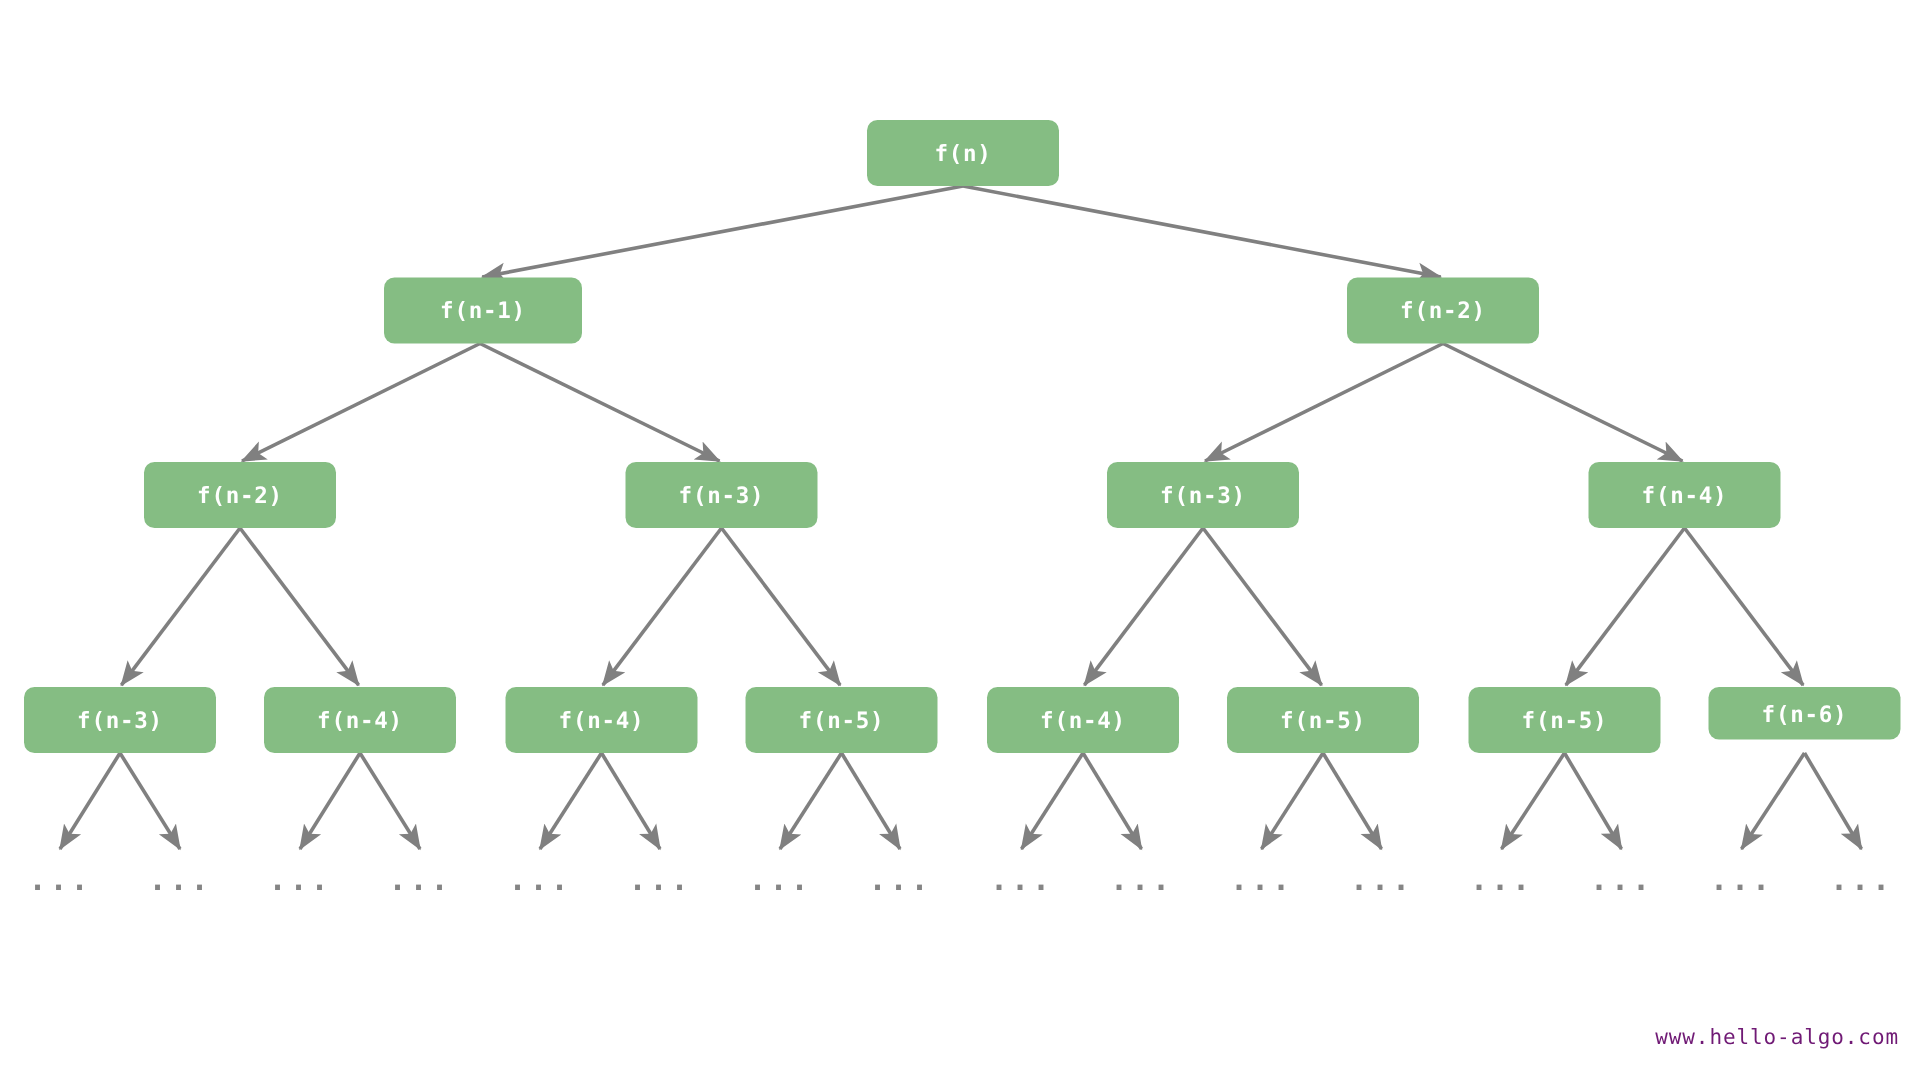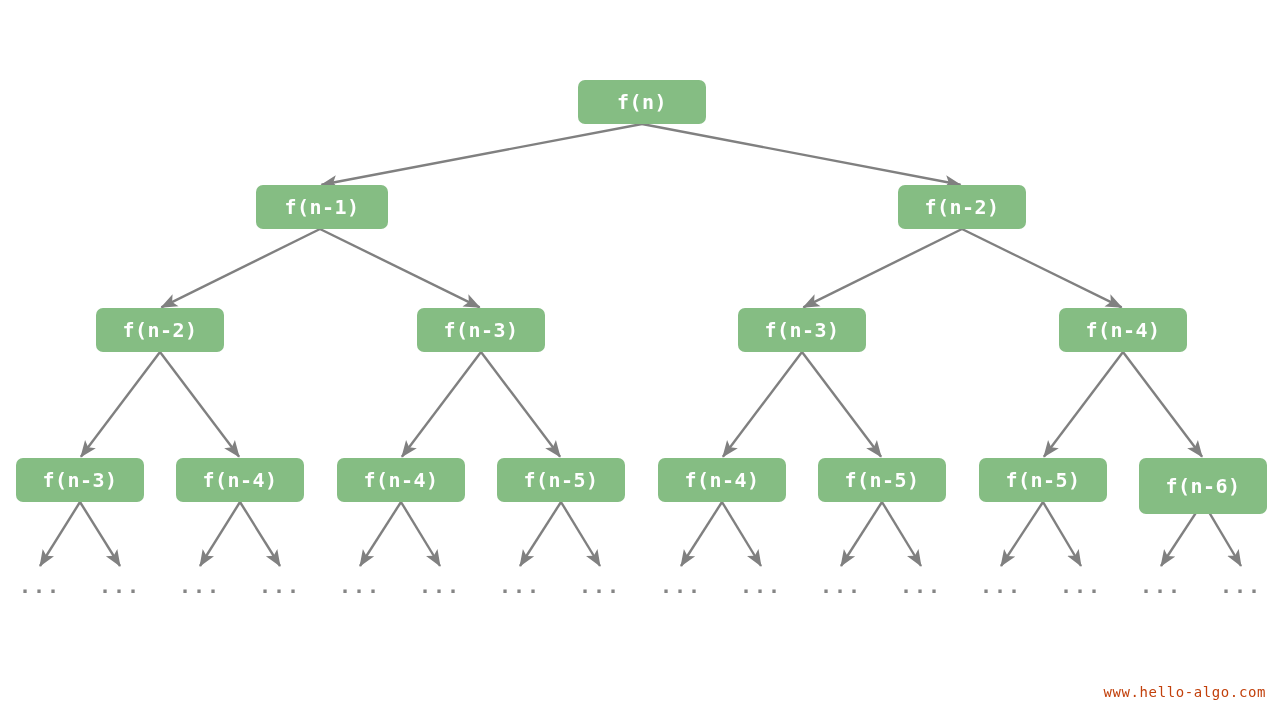--- a/index.html
+++ b/index.html
@@ -29,21 +29,21 @@
   }
   .node {
     position: absolute;
     display: flex;
     align-items: center;
     justify-content: center;
     background: #85bd83;
     border-radius: 7px;
     color: #ffffff;
     font-family: "DejaVu Sans Mono", "Liberation Mono", monospace;
-    font-size: 20px;
+    font-size: 15px;
     font-weight: 700;
     letter-spacing: 0.5px;
     white-space: nowrap;
     z-index: 2;
   }
   .ellipsis {
     position: absolute;
     color: #858585;
     font-family: "DejaVu Sans Mono", "Liberation Mono", monospace;
     font-size: 20px;
@@ -146,21 +146,21 @@
       </div>
       <div class="node" style="left: 658px; top: 458px; width: 128px; height: 44px; background: rgb(133, 189, 131); color: rgb(255, 255, 255); border-radius: 7px;">
         <span>f(n-4)</span>
       </div>
       <div class="node" style="left: 818px; top: 458px; width: 128px; height: 44px; background: rgb(133, 189, 131); color: rgb(255, 255, 255); border-radius: 7px;">
         <span>f(n-5)</span>
       </div>
       <div class="node" style="left: 979px; top: 458px; width: 128px; height: 44px; background: rgb(133, 189, 131); color: rgb(255, 255, 255); border-radius: 7px;">
         <span>f(n-5)</span>
       </div>
-      <div class="node" style="left: 1139px; top: 458px; width: 128px; height: 56px; background: rgb(133, 189, 131); color: rgb(255, 255, 255); border-radius: 7px;">
+      <div class="node" style="left: 1139px; top: 458px; width: 128px; height: 35px; background: rgb(133, 189, 131); color: rgb(255, 255, 255); border-radius: 7px;">
         <span>f(n-6)</span>
       </div>
     </div>
 
   <div id="ellipsis-layer">
       <div class="ellipsis" style="left: 40px; top: 586px; color: rgb(133, 133, 133);">...</div>
       <div class="ellipsis" style="left: 120px; top: 586px; color: rgb(133, 133, 133);">...</div>
       <div class="ellipsis" style="left: 200px; top: 586px; color: rgb(133, 133, 133);">...</div>
       <div class="ellipsis" style="left: 280px; top: 586px; color: rgb(133, 133, 133);">...</div>
       <div class="ellipsis" style="left: 360px; top: 586px; color: rgb(133, 133, 133);">...</div>
@@ -170,15 +170,15 @@
       <div class="ellipsis" style="left: 681px; top: 586px; color: rgb(133, 133, 133);">...</div>
       <div class="ellipsis" style="left: 761px; top: 586px; color: rgb(133, 133, 133);">...</div>
       <div class="ellipsis" style="left: 841px; top: 586px; color: rgb(133, 133, 133);">...</div>
       <div class="ellipsis" style="left: 921px; top: 586px; color: rgb(133, 133, 133);">...</div>
       <div class="ellipsis" style="left: 1001px; top: 586px; color: rgb(133, 133, 133);">...</div>
       <div class="ellipsis" style="left: 1081px; top: 586px; color: rgb(133, 133, 133);">...</div>
       <div class="ellipsis" style="left: 1161px; top: 586px; color: rgb(133, 133, 133);">...</div>
       <div class="ellipsis" style="left: 1241px; top: 586px; color: rgb(133, 133, 133);">...</div>
     </div>
 
-  <div id="watermark" style="color: #c2410c; margin-left: 28px;">www.hello-algo.com</div>
+  <div id="watermark" style="color: #701a75; margin-left: 28px;">www.hello-algo.com</div>
 
 </div>
 
 </body></html>

